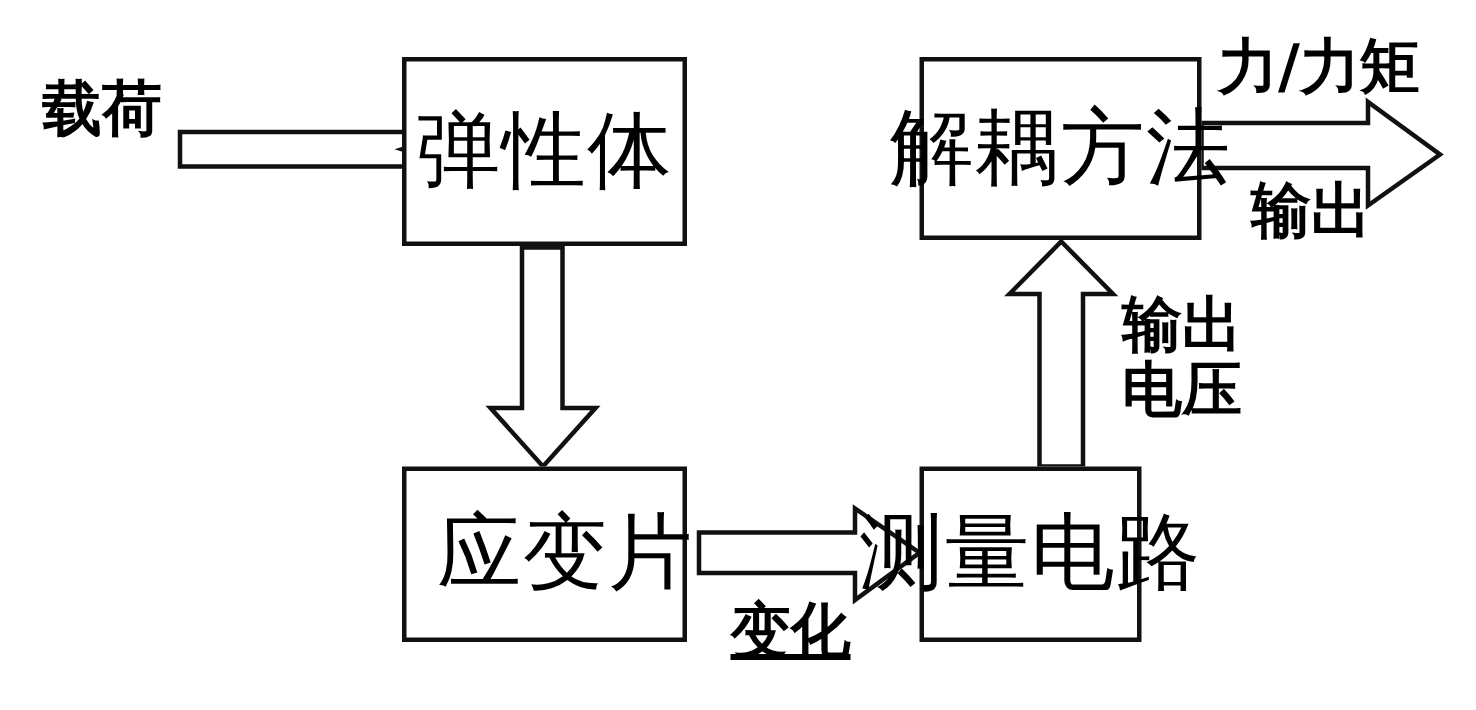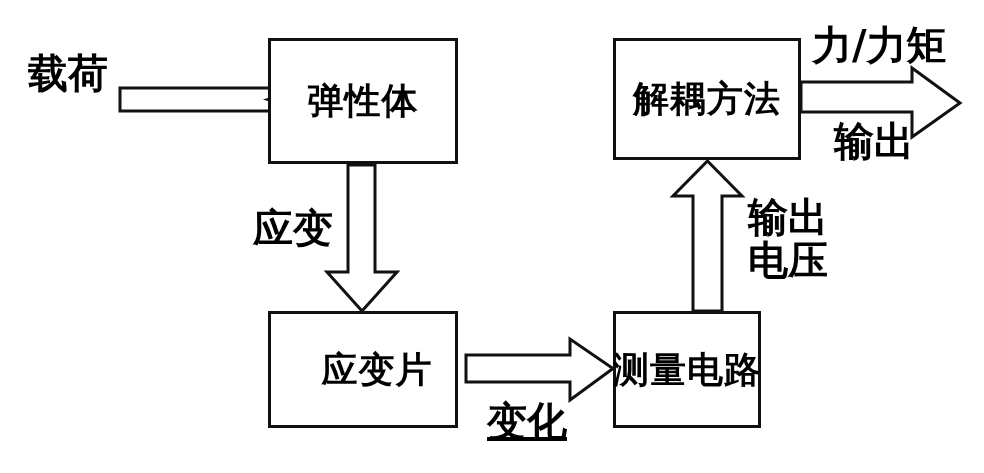--- a/index.html
+++ b/index.html
@@ -29,22 +29,22 @@
     position: absolute;
     box-sizing: border-box;
     border: 3px solid #111111;
     background: #ffffff;
     display: flex;
     align-items: center;
     justify-content: center;
     z-index: 3;
   }
   .node-label {
-    font-size: 36px;
-    font-weight: 700;
+    font-size: 56px;
+    font-weight: 400;
     letter-spacing: 1px;
     line-height: 1.05;
     white-space: nowrap;
     color: #000000;
   }
   .edge-label {
     position: absolute;
     font-size: 40px;
     font-weight: 700;
     line-height: 1.08;
@@ -104,21 +104,20 @@
   </div>
 
   <div id="box-decouple" class="node-box">
     <span class="node-label">解耦方法</span>
   </div>
 
   <div id="label-input-load" class="edge-label two-line">
     <span class="ln">载荷</span>
   </div>
 
-  <div id="label-strain" class="edge-label">应变</div>
 
   <div id="label-res-bottom" class="edge-label">变化</div>
 
   <div id="label-out-volt" class="edge-label two-line">
     <span class="ln">输出</span>
     <span class="ln">电压</span>
   </div>
 
   <div id="label-force-torque" class="edge-label">力/力矩</div>
   <div id="label-output" class="edge-label">输出</div>

